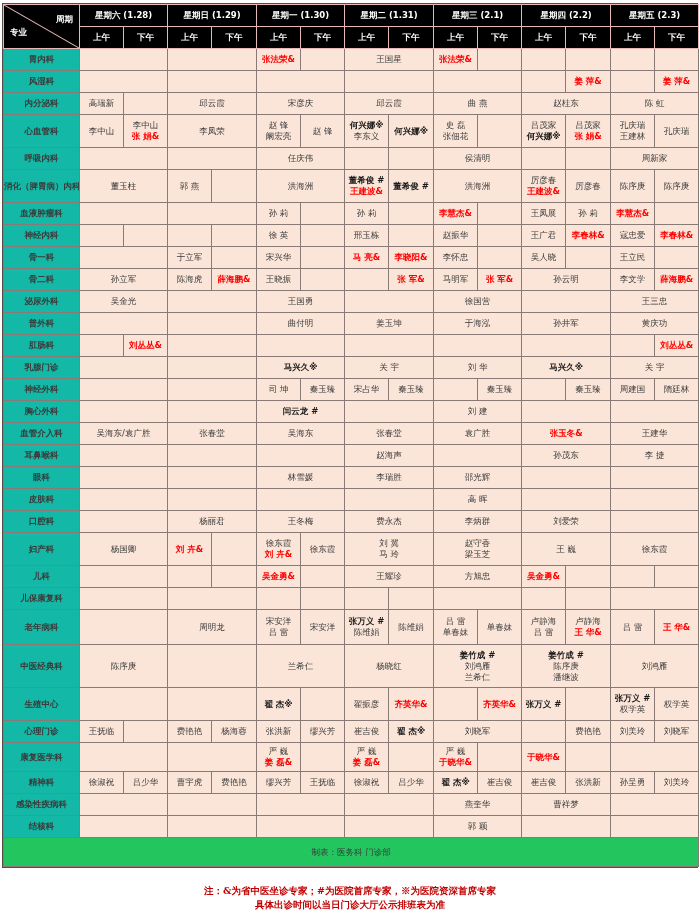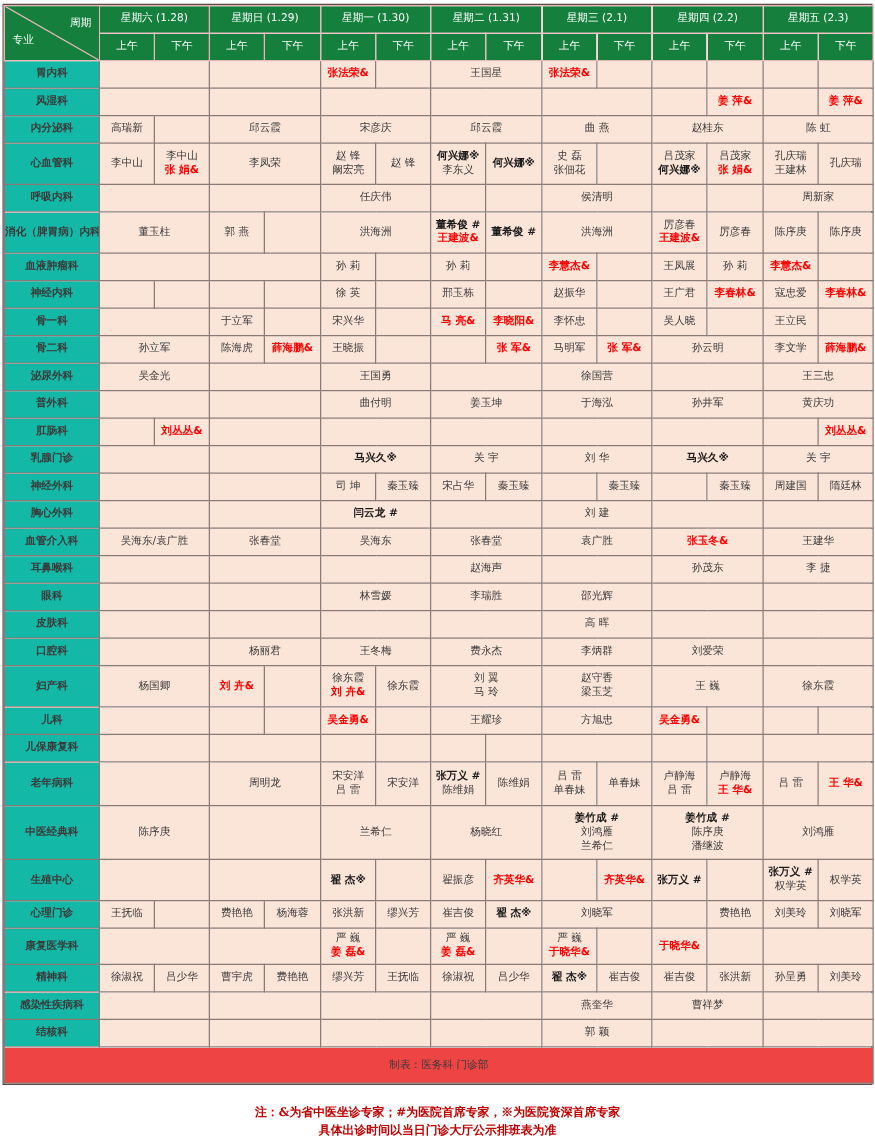--- a/index.html
+++ b/index.html
@@ -1,33 +1,33 @@
 <!DOCTYPE html>
 <html><head>
 <meta charset="utf-8">
 <style>
   html, body { margin: 0; padding: 0; background: #ffffff; }
   body { width: 700px; height: 916px; position: relative; overflow: hidden; font-family: "DejaVu Sans", "Liberation Sans", sans-serif; }
   .sheet { position: absolute; left: 2px; top: 3px; width: 696px; border: 1px solid #5a4a48; box-sizing: border-box; background: #fff; }
   table.sched { border-collapse: collapse; width: 695px; table-layout: fixed; }
   table.sched td, table.sched th { border: 1px solid #8a7a76; padding: 0; text-align: center; vertical-align: middle; font-size: 8.5px; line-height: 11px; color: #3a3a3a; overflow: hidden; white-space: nowrap; }
-  table.sched th { background: #15803d; color: #ffffff; font-weight: normal; border-color: #e8b8b8; }
+  table.sched th { background: #000000; color: #ffffff; font-weight: bold; border-color: #e8b8b8; }
   .hdr-day th { height: 21px; font-size: 8.5px; }
   .hdr-half th { height: 21px; font-size: 9px; }
   th.corner { position: relative; background: #c00000; }
   th.corner .diag { position: absolute; left: 0; top: 0; width: 100%; height: 100%; }
   th.corner .c-top { position: absolute; right: 6px; top: 9px; font-size: 8.5px; }
   th.corner .c-bot { position: absolute; left: 6px; bottom: 10px; font-size: 8.5px; }
   td.spec { background: #14b8a6; color: #ffffff; font-weight: bold; border-color: #e8b8b8; font-size: 8.5px; }
   td.cell { background: #fbe5d8; }
   td.day-start { border-left: 1.5px solid #4a3a38; }
   .red { color: #ff0000; font-weight: bold; }
   .bold { color: #1a1a1a; font-weight: bold; }
   .line { display: block; }
-  .footer-row td { background: #ef4444; height: 28px; text-align: right; padding-right: 28px; font-size: 8.5px; color: #333; border-left: none; border-right: none; }
+  .footer-row td { background: #22c55e; height: 28px; text-align: right; padding-right: 28px; font-size: 8.5px; color: #333; border-left: none; border-right: none; }
   .note { position: absolute; left: 0; width: 700px; text-align: center; font-family: "DejaVu Serif", "Liberation Serif", serif; font-weight: bold; color: #c00000; font-size: 9.5px; line-height: 13px; }
 </style>
 </head>
 <body>
 
 <div class="sheet">
   <table class="sched">
     <colgroup>
       <col style="width:76px">
       <col style="width:44px">

